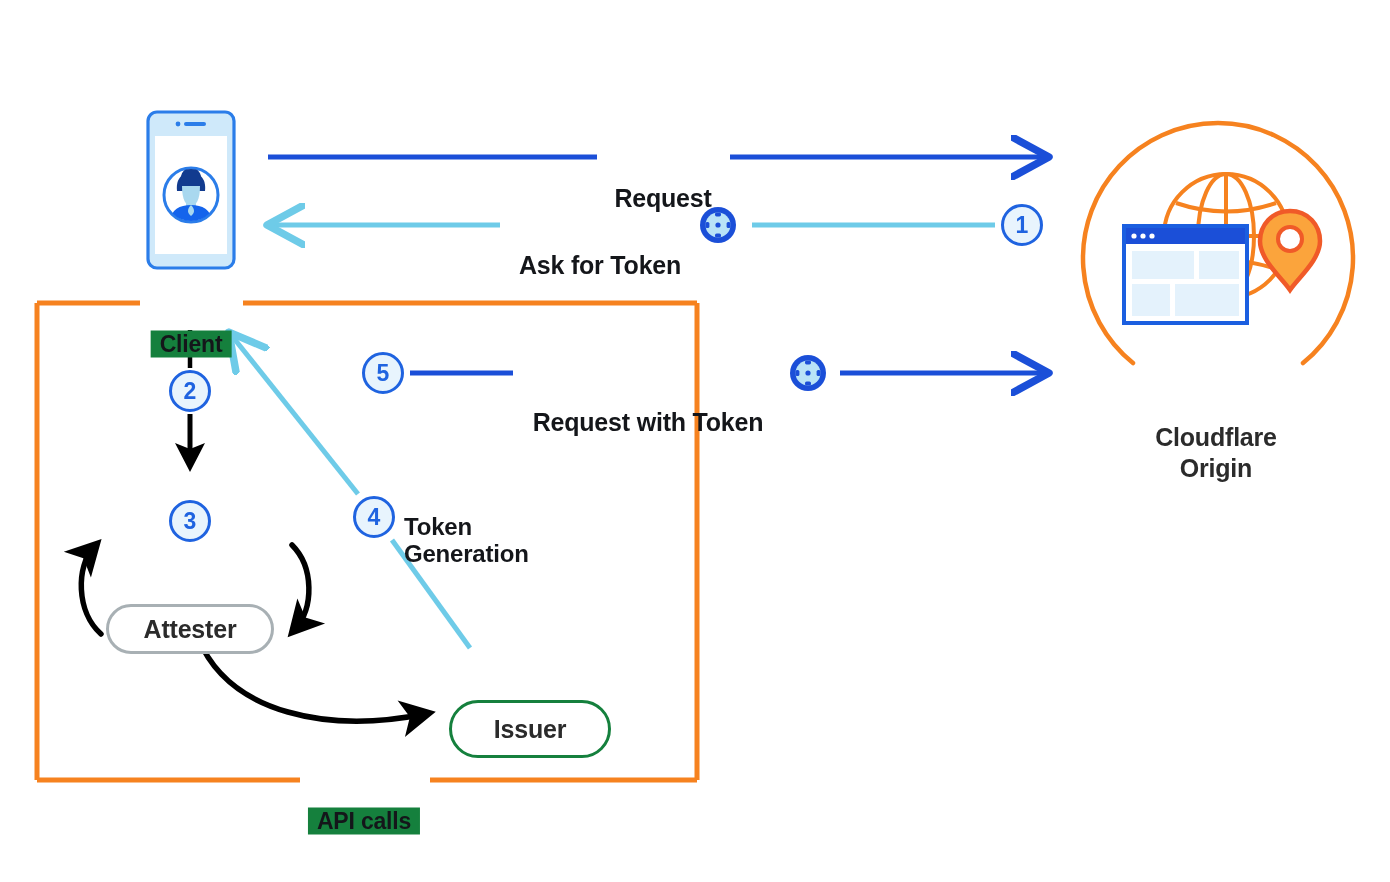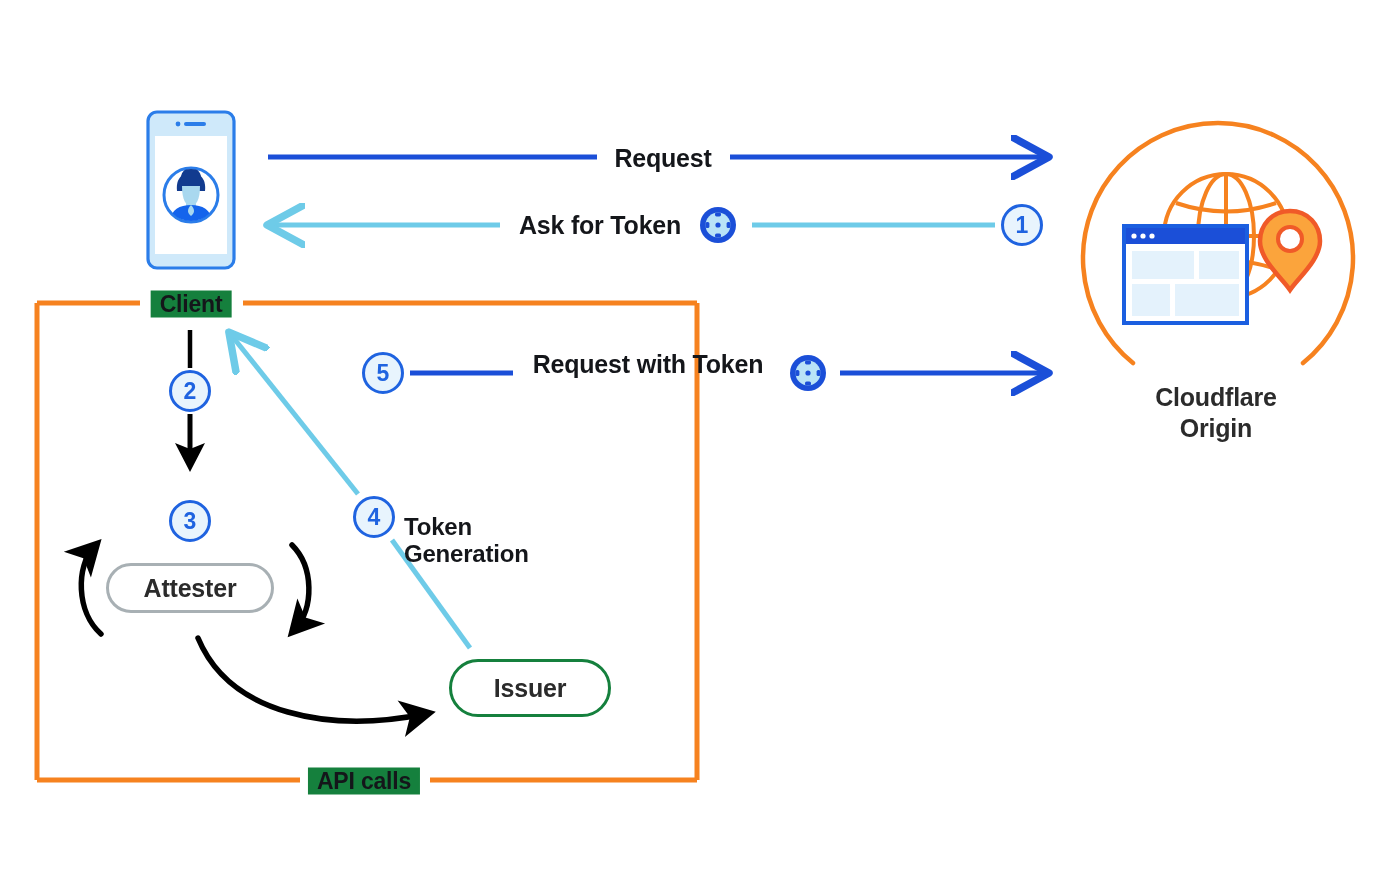--- a/index.html
+++ b/index.html
@@ -26,21 +26,21 @@
     height: 882px;
   }
   .lbl {
     position: absolute;
     font-family: "Liberation Sans", sans-serif;
     font-weight: bold;
     color: #1d1d1d;
     white-space: nowrap;
     letter-spacing: -0.2px;
   }
-  .lbl-center { transform: translate(-50%, -50%); }
+  .lbl-center { transform: translate(-50%, -50%); margin-top: 40px; }
   .flow-label {
     font-size: 25px;
     color: #14161a;
   }
   .node-label {
     font-size: 25px;
     color: #2b2b2b;
   }
   .group-label {
     font-size: 23px;
@@ -85,20 +85,21 @@
     transform: translate(-50%, -50%);
   }
   .pill {
     position: absolute;
     transform: translate(-50%, -50%);
     display: flex;
     align-items: center;
     justify-content: center;
     box-sizing: border-box;
     background: #ffffff;
+    margin-top: 41px;
   }
   .pill-attester {
     border: 3px solid #a8b0b4;
     border-radius: 40px;
   }
   .pill-issuer {
     border: 3px solid #15803d;
     border-radius: 40px;
   }
   .device {
@@ -258,21 +259,21 @@
   </div>
 
   <div class="num-badge" style="left:1022px; top:225px;">1</div>
   <div class="num-badge" style="left:190px; top:391px;">2</div>
   <div class="num-badge" style="left:190px; top:521px;">3</div>
   <div class="num-badge" style="left:374px; top:517px;">4</div>
   <div class="num-badge" style="left:383px; top:373px;">5</div>
 
   <div class="lbl flow-label lbl-center" style="left:663px; top:158px;">Request</div>
   <div class="lbl flow-label lbl-center" style="left:600px; top:225px;">Ask for Token</div>
-  <div class="lbl flow-label lbl-center" style="left:648px; top:364px;">Request with Token</div>
+  <div class="lbl flow-label lbl-center" style="left:648px; top:382px;">Request with Token</div>
 
   <div class="lbl gen-label" style="left:404px; top:514px; width:180px;">
     <span>Token</span><br>
     <span>Generation</span>
   </div>
 
   <div class="pill pill-attester" style="left:190px; top:588px; width:168px; height:50px;">
     <span class="lbl node-label" style="position:static;">Attester</span>
   </div>
 

